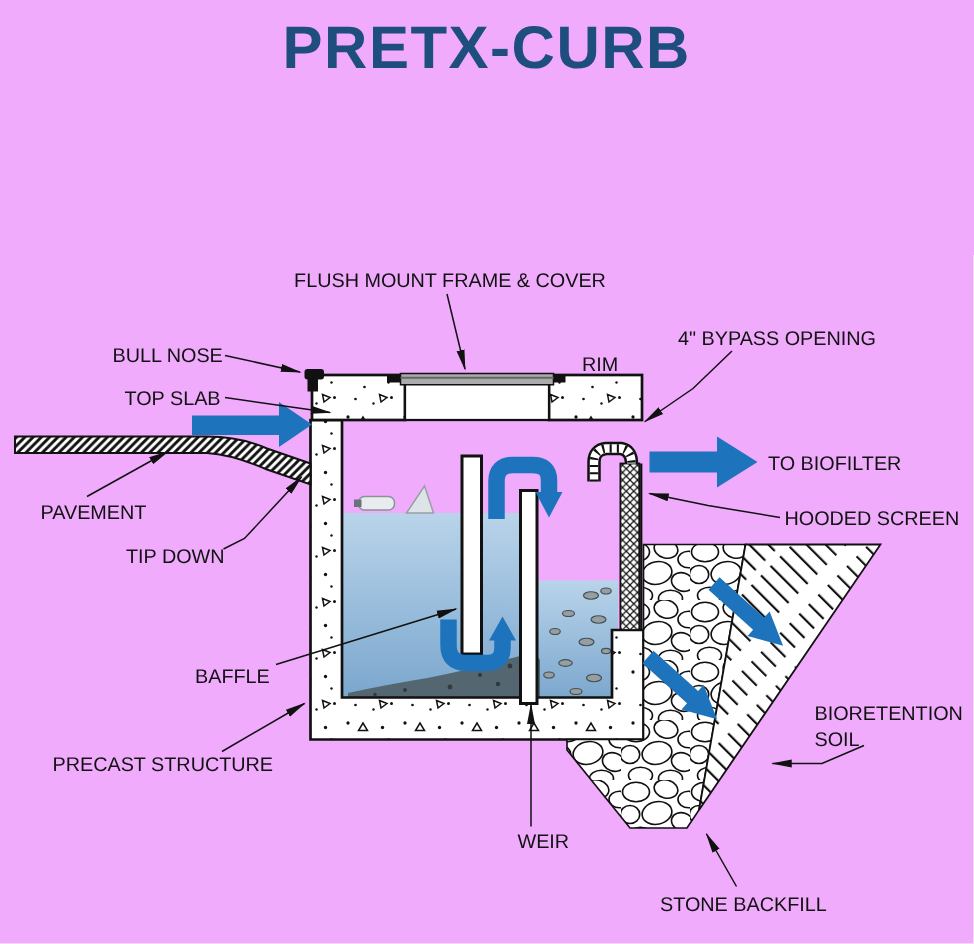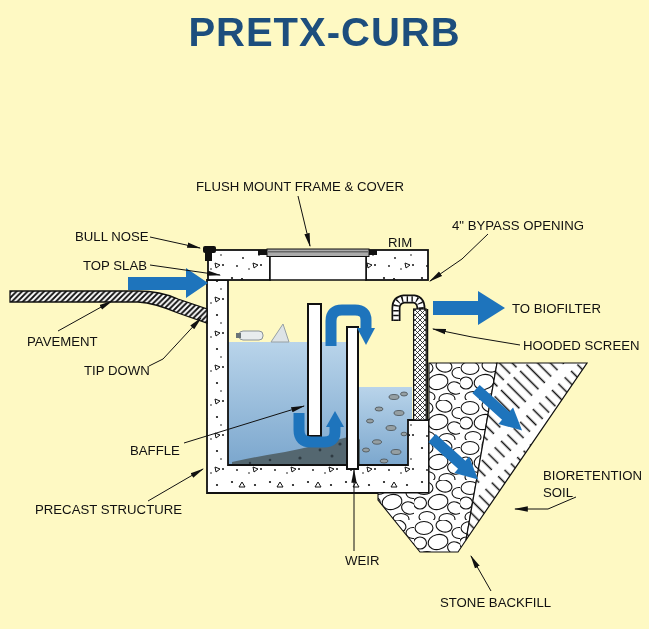--- a/index.html
+++ b/index.html
@@ -1,16 +1,16 @@
 <!DOCTYPE html>
 <html style="--title-blue: #1d4e7d; --arrow-blue: #1e74bc; --label-ink: #111111; --line-ink: #111111; --water-top: #b9d4ea; --water-bottom: #7aa6cd; --cover-gray: #ababab; --sediment-gray: #546770;"><head>
 <meta charset="utf-8">
 <style>
   html,body{margin:0;padding:0;background:#fff;}
-  .stage{position:relative;width:649px;height:629px;background:#fef9c3;overflow:hidden;
+  .stage{position:relative;width:649px;height:629px;background:#f0abfc;overflow:hidden;
          font-family:"Liberation Sans",sans-serif;}
   .title{position:absolute;top:10px;left:0;width:100%;text-align:center;
          font-size:40px;font-weight:bold;letter-spacing:1px;
          color:var(--title-blue,#1d4e7d);}
   svg{position:absolute;top:0;left:0;}
   .lbl{font-family:"Liberation Sans",sans-serif;font-size:13.2px;fill:var(--label-ink,#111);}
   .lbl.mid{text-anchor:middle;}
   .leader{fill:none;stroke:var(--line-ink,#111);stroke-width:1;}
   .arrow{fill:var(--arrow-blue,#1e74bc);}
   .flowstroke{fill:none;stroke:var(--arrow-blue,#1e74bc);stroke-width:11;}

